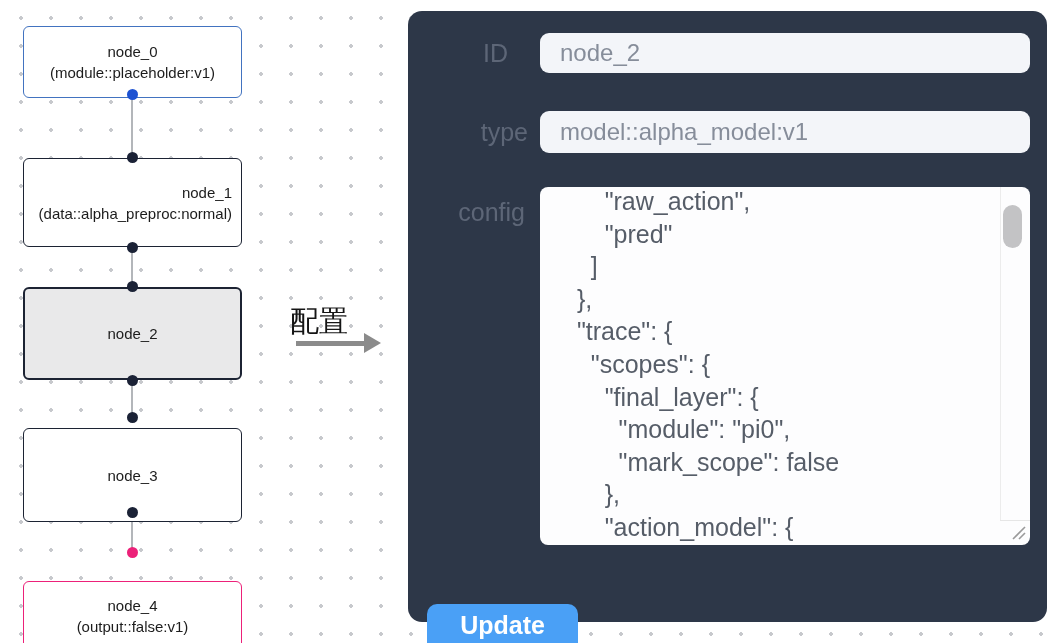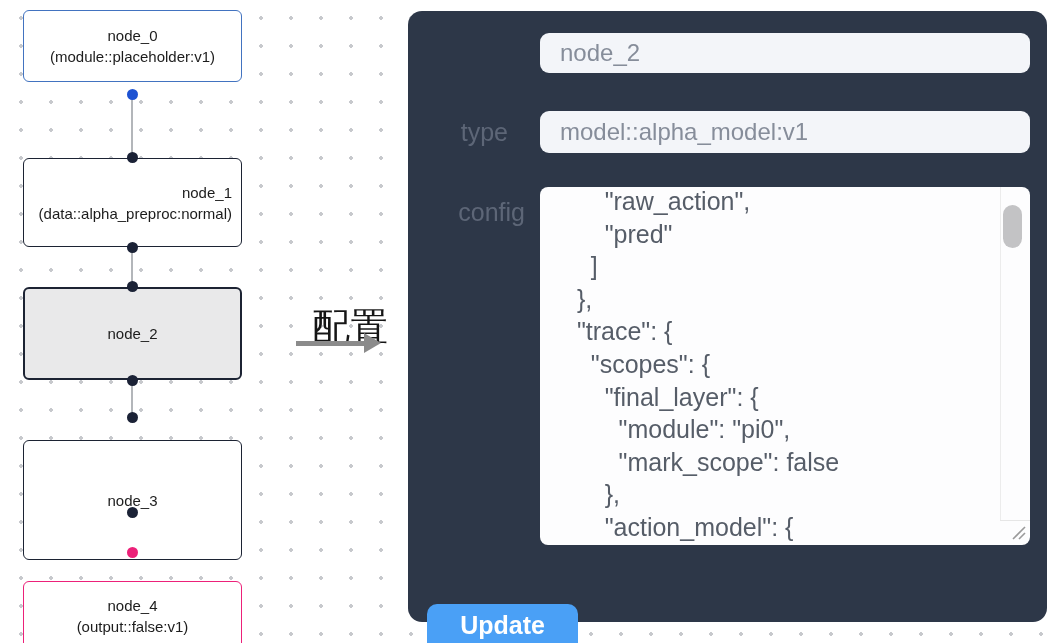--- a/index.html
+++ b/index.html
@@ -17,56 +17,56 @@
   }
   
   .node{
     position:absolute;left:23px;width:219px;box-sizing:border-box;
     background:#ffffff;border:1.5px solid var(--node-border,#1c2333);border-radius:6px;
     display:flex;flex-direction:column;align-items:center;justify-content:center;
     text-align:center;font-size:15px;line-height:21px;color:#1c1c1c;
     padding:0 9px;z-index:3;
   }
   .node .node-sub{word-break:break-all;}
-  .n0{top:10px;height:72px;border-color:var(--node0-border,#4273c0);}
+  .n0{top:26px;height:72px;border-color:var(--node0-border,#4273c0);}
   .n1{top:158px;height:89px;align-items:flex-end;}
   .n2{top:287px;height:93px;background:var(--selected-bg,#e9e9ea);border-width:2px;}
-  .n3{top:440px;height:120px;}
+  .n3{top:428px;height:94px;}
   .n4{top:581px;height:69px;border-color:var(--node4-border,#ec2179);}
   .edge{position:absolute;left:131px;width:2px;background:var(--edge-color,#b3b6ba);z-index:1;}
   .e0{top:94px;height:64px;}
   .e1{top:247px;height:40px;}
   .e2{top:380px;height:38px;}
   .e3{top:512px;height:41px;}
   .handle{position:absolute;left:127px;width:11px;height:11px;border-radius:50%;
     background:var(--handle-dark,#1b2236);z-index:4;}
   .hb{background:var(--handle-blue,#1d52d2);}
   .hp{background:var(--handle-pink,#ec2179);}
   .h0{top:89px;} .h1{top:152px;} .h2{top:242px;} .h3{top:281px;}
   .h4{top:375px;} .h5{top:412px;} .h6{top:507px;} .h7{top:547px;}
   
   .anno-label{
-    position:absolute;left:312px;top:302px;font-size:38px;color:#151515;z-index:5;
+    position:absolute;left:290px;top:302px;font-size:29px;color:#151515;z-index:5;
   }
   .anno-arrow{position:absolute;left:296px;top:331px;width:86px;height:24px;z-index:5;}
   .anno-arrow .shaft{position:absolute;left:0;top:10px;width:70px;height:5px;background:#8b8b8b;}
   .anno-arrow .head{position:absolute;left:68px;top:2px;width:0;height:0;
     border-top:10px solid transparent;border-bottom:10px solid transparent;
     border-left:17px solid #8b8b8b;}
   
   .panel{
     position:absolute;left:408px;top:11px;width:639px;height:611px;
     background:var(--panel-bg,#2d3748);border-radius:14px;z-index:6;
   }
   .p-label{
     position:absolute;left:0;width:100px;text-align:right;
     color:#5d6677;font-size:25px;
   }
   .lbl-id{top:22px;line-height:40px;}
-  .lbl-type{top:100px;line-height:42px;}
+  .lbl-type{top:100px;line-height:42px;padding-left:20px;}
   .lbl-config{top:186px;line-height:30px;padding-left:17px;}
   .p-field{
     position:absolute;left:132px;width:490px;box-sizing:border-box;
     background:#f3f5f9;border:none;border-radius:9px;
     color:#868d9a;font-size:24px;padding:0 20px;
     font-family:"Liberation Sans", sans-serif;outline:none;
   }
   .fld-id{top:22px;height:40px;}
   .fld-type{top:100px;height:42px;}
   .p-textarea{
@@ -128,20 +128,21 @@
 <div class="handle h6"></div>
 <div class="handle hp h7"></div>
 
 <div class="anno-label">配置</div>
 <div class="anno-arrow">
   <div class="shaft"></div>
   <div class="head"></div>
 </div>
 
 <div class="panel">
+  <div class="p-label lbl-id">ID</div>
   <input class="p-field fld-id" value="node_2" style="">
   <div class="p-label lbl-type">type</div>
   <input class="p-field fld-type" value="model::alpha_model:v1" style="">
   <div class="p-label lbl-config">config</div>
 
   <div class="p-textarea">
     <pre>      "raw_action",
       "pred"
     ]
   },

